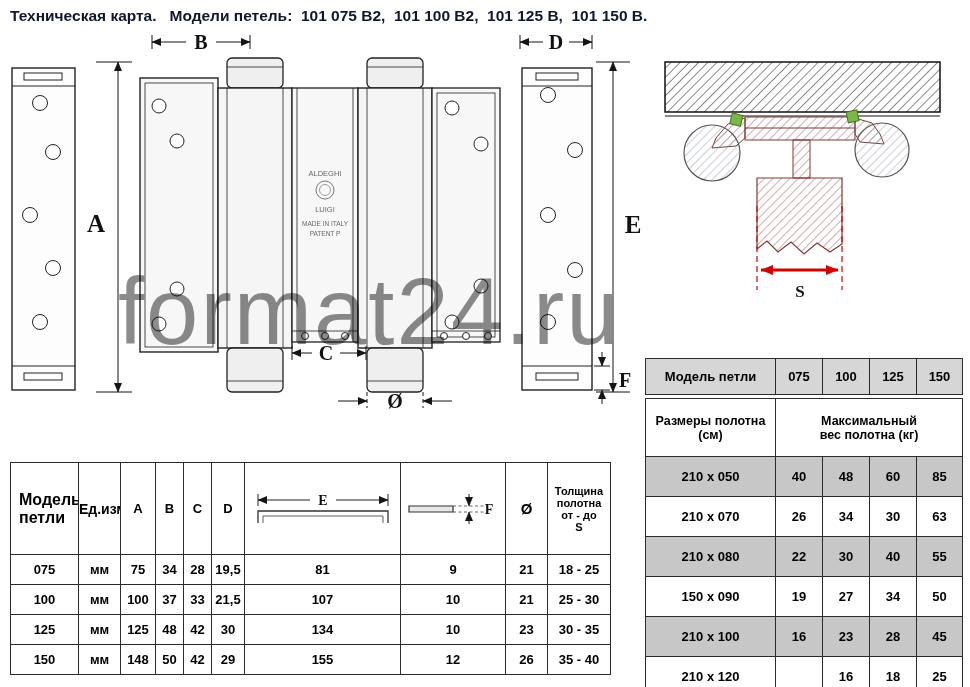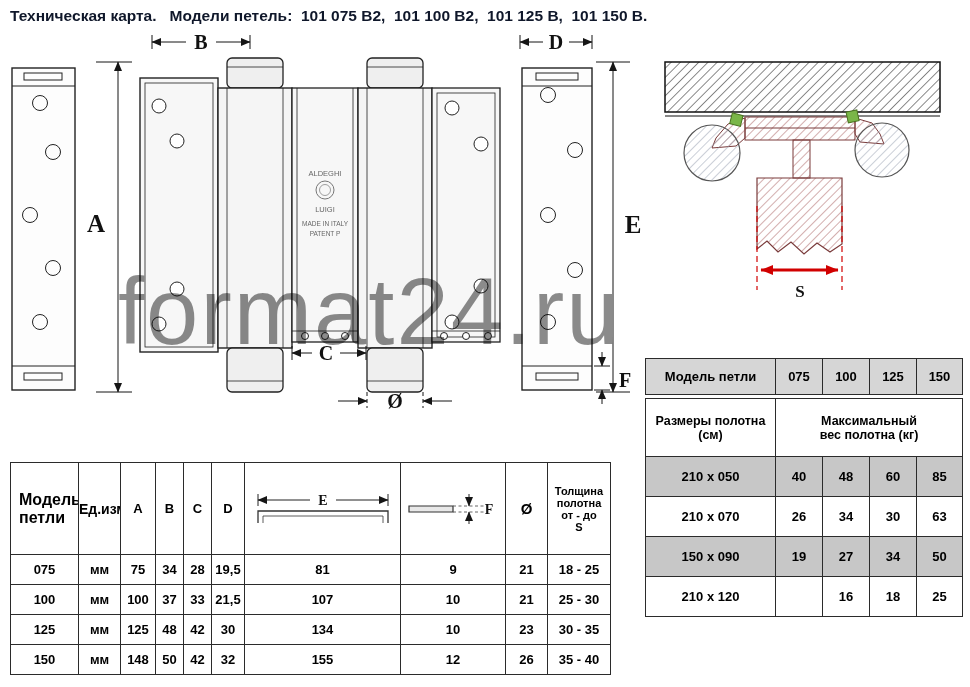--- a/index.html
+++ b/index.html
@@ -324,21 +324,21 @@
       <td>10</td>
       <td>23</td>
       <td>30 - 35</td>
     </tr>
     <tr class="row">
       <td>150</td>
       <td>мм</td>
       <td>148</td>
       <td>50</td>
       <td>42</td>
-      <td>32</td>
+      <td>29</td>
       <td>155</td>
       <td>12</td>
       <td>26</td>
       <td>35 - 40</td>
     </tr>
   </tbody>
     </table>
 
   <table class="wt-head">
     <colgroup>
@@ -382,27 +382,41 @@
       <td>85</td>
     </tr>
     <tr class="r">
       <td>210 x 070</td>
       <td>26</td>
       <td>34</td>
       <td>30</td>
       <td>63</td>
     </tr>
     <tr class="r">
+      <td>210 x 080</td>
+      <td>22</td>
+      <td>30</td>
+      <td>40</td>
+      <td>55</td>
+    </tr>
+    <tr class="r">
       <td>150 x 090</td>
       <td>19</td>
       <td>27</td>
       <td>34</td>
       <td>50</td>
     </tr>
     <tr class="r">
+      <td>210 x 100</td>
+      <td>16</td>
+      <td>23</td>
+      <td>28</td>
+      <td>45</td>
+    </tr>
+    <tr class="r">
       <td>210 x 120</td>
       <td></td>
       <td>16</td>
       <td>18</td>
       <td>25</td>
     </tr>
   </tbody>
     </table>
 
 </div>

